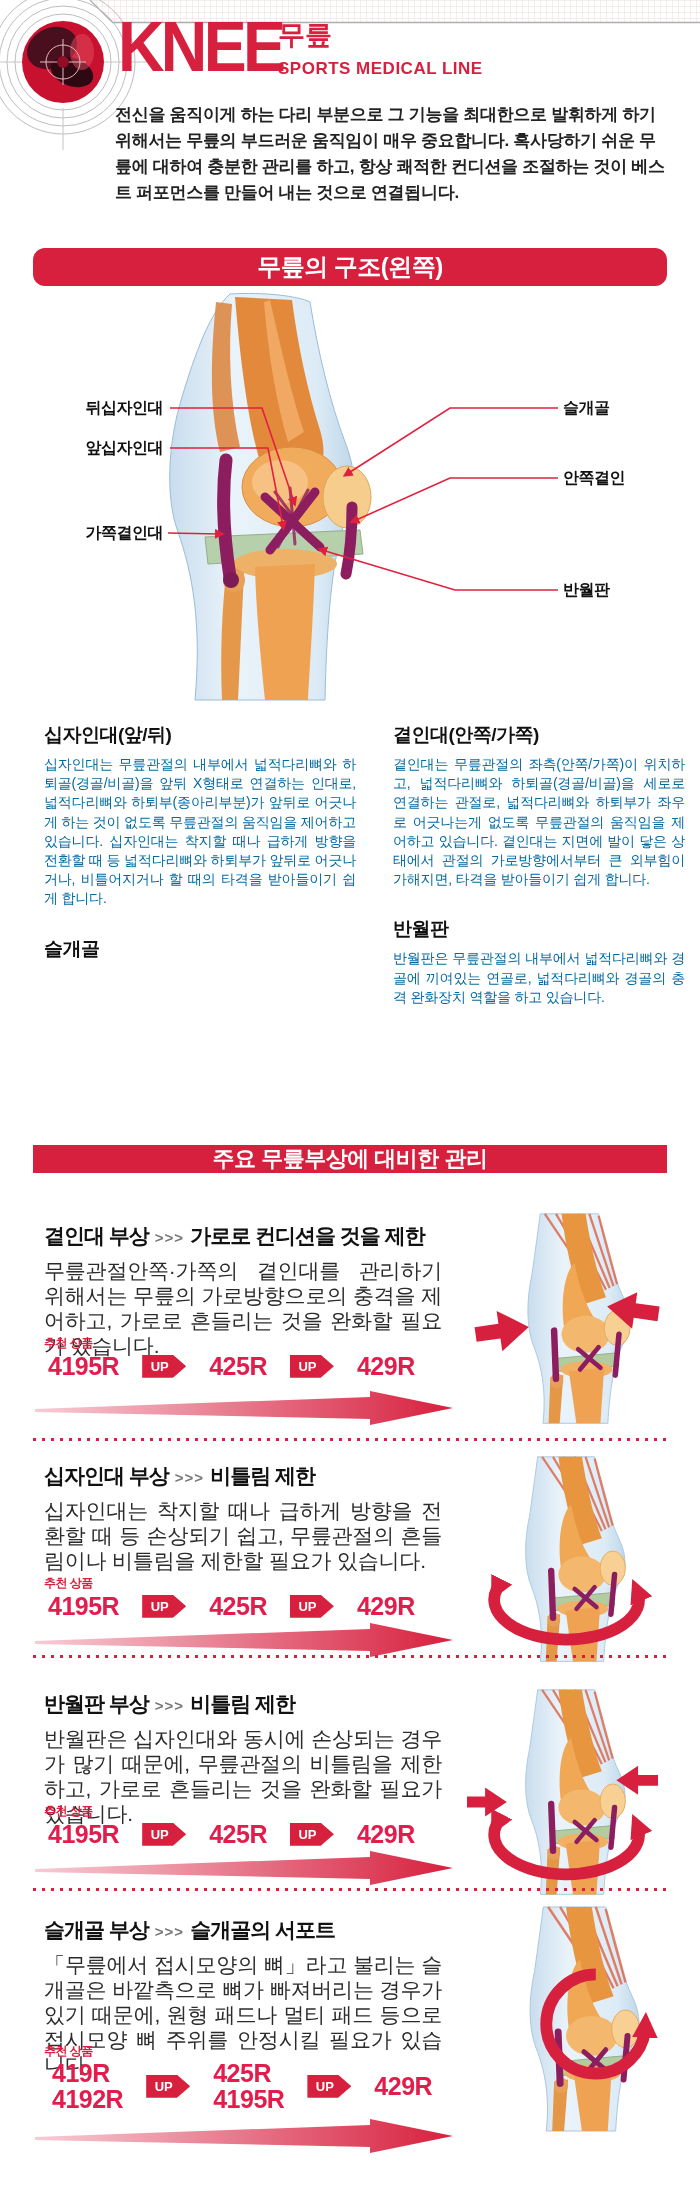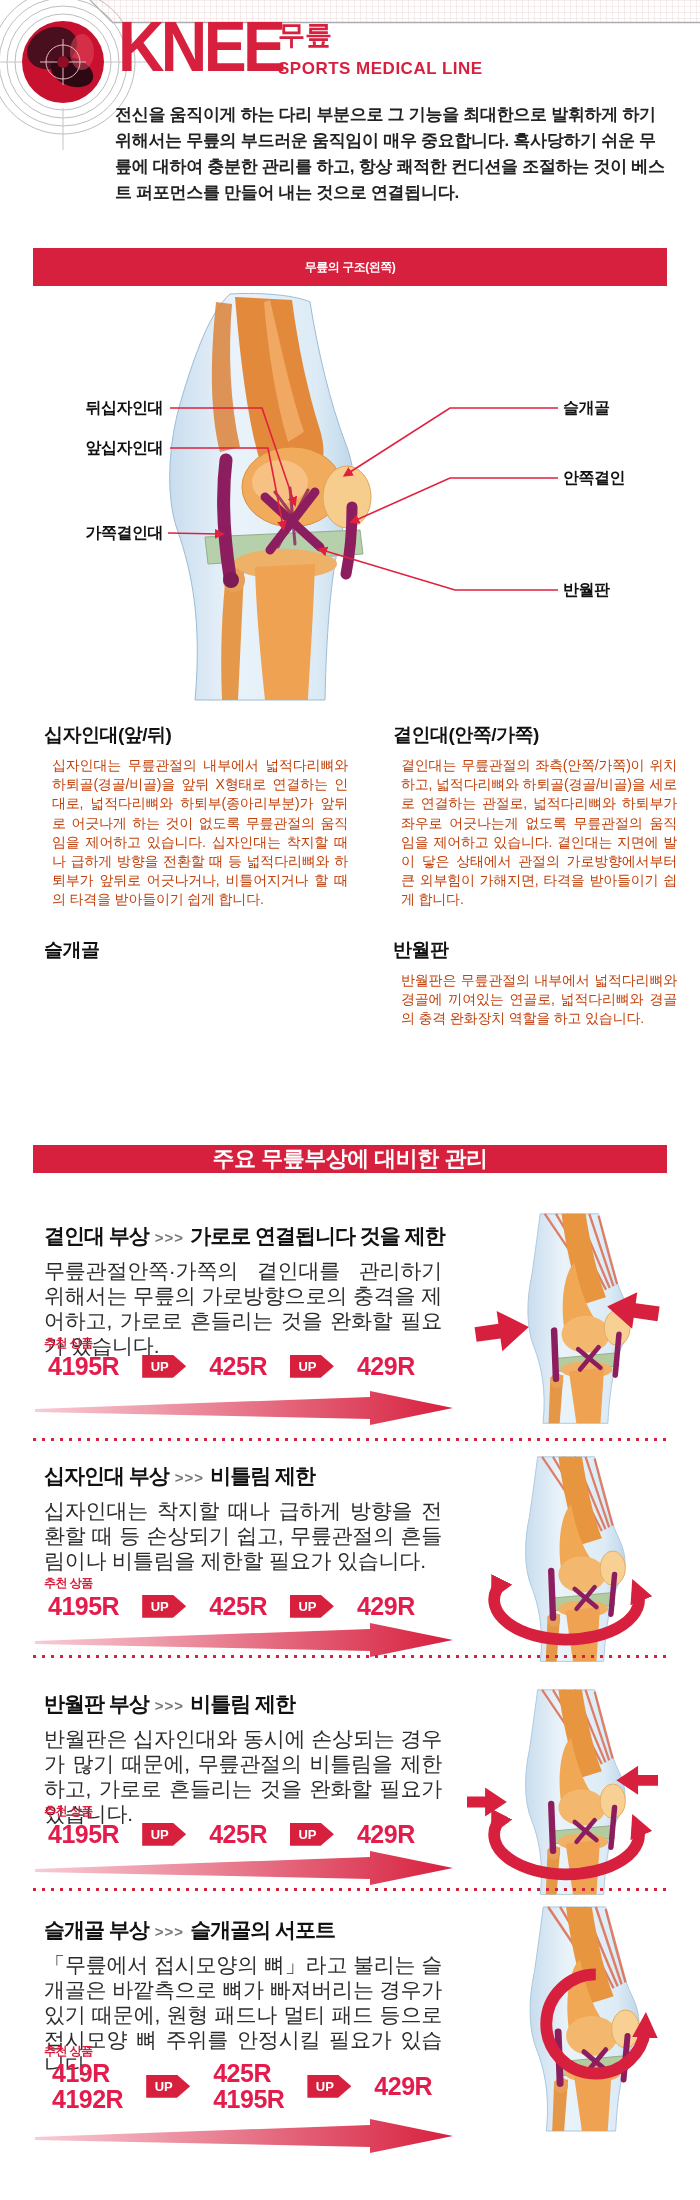--- a/index.html
+++ b/index.html
@@ -11,35 +11,35 @@
   #knee-title{left:118px;top:12px;font-size:70px;font-weight:800;color:#d7203e;
               letter-spacing:-4px;transform:scaleX(.92);transform-origin:left top;line-height:1;}
   #sub-kr{left:278px;top:22px;font-size:27px;font-weight:800;color:#d7203e;line-height:1;}
   #sub-en{left:278px;top:60px;font-size:17px;font-weight:700;color:#d7203e;letter-spacing:.5px;line-height:1;}
   #intro{left:115px;top:102px;width:556px;font-size:17px;line-height:26px;color:#222;
          font-weight:600;letter-spacing:-.3px;}
 
   
   .banner{left:33px;width:634px;background:#d7203e;color:#fff;font-weight:700;
           display:flex;align-items:center;justify-content:center;letter-spacing:-.5px;}
-  #banner1{top:248px;height:38px;font-size:12px;}
+  #banner1{top:248px;height:38px;font-size:24px;border-radius:12px;}
   #banner2{top:1145px;height:28px;font-size:22px;}
 
   
   .dlabel{font-size:16px;color:#111;font-weight:600;letter-spacing:-.5px;line-height:20px;}
   .dlabel.left{width:130px;text-align:right;left:33px;}
   .dlabel.right{left:563px;text-align:left;width:120px;}
 
   
   .anat-col{position:absolute;top:722px;}
   #anat-left{left:44px;width:312px;}
   #anat-right{left:393px;width:292px;}
   .anat-col h3{margin:0 0 7px 0;font-size:19px;color:#111;letter-spacing:-.5px;}
   .anat-col h3.second{margin-top:27px;}
-  .anat-col p{margin:8px;font-size:14px;line-height:19.2px;color:#c2410c;
+  .anat-col p{margin:0;font-size:14px;line-height:19.2px;color:#0369a1;
               text-align:justify;word-break:break-all;letter-spacing:-.2px;}
 
   
   .sec-title{font-size:21px;font-weight:800;color:#111;letter-spacing:-1px;white-space:nowrap;}
   .sec-title .arr{font-size:15px;color:#777;font-weight:700;margin:0 6px;letter-spacing:1px;}
   .sec-body{width:398px;font-size:21px;line-height:25px;color:#2b2b2b;
             text-align:justify;word-break:break-all;letter-spacing:-.2px;}
   .rec-label{font-size:12px;color:#d7203e;font-weight:700;letter-spacing:-.5px;}
   .prod-row{display:flex;align-items:center;gap:23px;}
   .code{font-size:25px;font-weight:800;color:#e31c4c;letter-spacing:-.5px;line-height:1.05;}
@@ -193,21 +193,21 @@
     <p>곁인대는 무릎관절의 좌측(안쪽/가쪽)이 위치하고, 넓적다리뼈와 하퇴골(경골/비골)을 세로로 연결하는 관절로, 넓적다리뼈와 하퇴부가 좌우로 어긋나는게 없도록 무릎관절의 움직임을 제어하고 있습니다. 곁인대는 지면에 발이 닿은 상태에서 관절의 가로방향에서부터 큰 외부힘이 가해지면, 타격을 받아들이기 쉽게 합니다.</p>
     <h3 class="second">반월판</h3>
     <p>반월판은 무릎관절의 내부에서 넓적다리뼈와 경골에 끼여있는 연골로, 넓적다리뼈와 경골의 충격 완화장치 역할을 하고 있습니다.</p>
   </div>
 
   <div class="abs banner" id="banner2">
     <span>주요 무릎부상에 대비한 관리</span>
   </div>
 
   <div class="abs sec-title" style="left:44px;top:1222px">
-    <span>곁인대 부상</span><span class="arr">&gt;&gt;&gt;</span><span>가로로 연결됩니다 것을 제한</span>
+    <span>곁인대 부상</span><span class="arr">&gt;&gt;&gt;</span><span>가로로 컨디션을 것을 제한</span>
   </div>
   <div class="abs sec-body" style="left:44px;top:1258px">무릎관절안쪽·가쪽의 곁인대를 관리하기 위해서는 무릎의 가로방향으로의 충격을 제어하고, 가로로 흔들리는 것을 완화할 필요가 있습니다.</div>
   <div class="abs rec-label" style="left:44px;top:1335px">추천 상품</div>
   <div class="abs prod-row" style="left:48px;top:1353px">
     <span class="code">4195R</span>
     <span class="up-badge">UP</span>
     <span class="code">425R</span>
     <span class="up-badge">UP</span>
     <span class="code">429R</span>
   </div>

